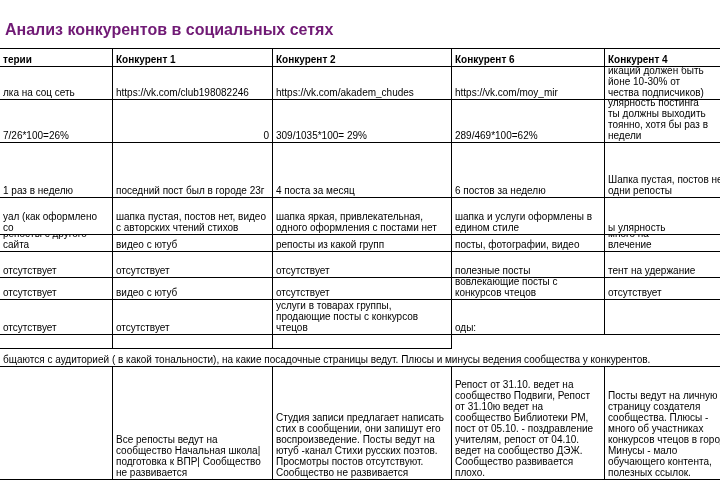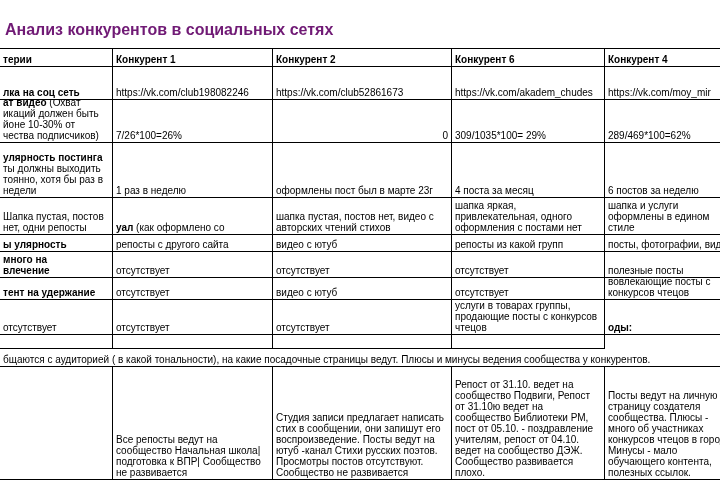--- a/index.html
+++ b/index.html
@@ -19,21 +19,21 @@
     border-top:1px solid #000;
   }
   .cell{
     box-sizing:border-box;
     border-right:1px solid #000;border-bottom:1px solid #000;
     padding:1px 3px;overflow:hidden;
     display:flex;flex-direction:column;justify-content:flex-end;
     font-size:10px;line-height:11px;
   }
   .head{font-weight:bold;}
-  .b{font-weight:bold;margin-top:48px;}
+  .b{font-weight:normal;margin-top:48px;}
   .txt{white-space:pre-line;}
   .right .txt{text-align:right;}
   .span-all{grid-column:1 / -1;}
 </style>
 </head>
 <body>
 
 <div class="title">Анализ конкурентов в социальных сетях</div>
 
 <div class="grid">
@@ -54,23 +54,20 @@
       <div class="txt">Конкурент 4</div>
     </div>
 
   <div class="cell">
       <div class="txt"><span class="b">лка на соц сеть</span><span></span></div>
     </div>
   <div class="cell">
       <div class="txt">https://vk.com/club198082246</div>
     </div>
   <div class="cell">
-      <div class="txt">https://vk.com/club52861673</div>
-    </div>
-  <div class="cell">
       <div class="txt">https://vk.com/akadem_chudes</div>
     </div>
   <div class="cell">
       <div class="txt">https://vk.com/moy_mir</div>
     </div>
 
   <div class="cell">
       <div class="txt"><span class="b">ат видео</span><span> (Охват
 икаций должен быть
 йоне 10-30% от
@@ -92,21 +89,21 @@
   <div class="cell">
       <div class="txt"><span class="b">улярность постинга</span><span>
 ты должны выходить
 тоянно, хотя бы раз в
 недели</span></div>
     </div>
   <div class="cell">
       <div class="txt">1 раз в неделю</div>
     </div>
   <div class="cell">
-      <div class="txt">оформлены пост был в марте 23г</div>
+      <div class="txt">поседний пост был в городе 23г</div>
     </div>
   <div class="cell">
       <div class="txt">4 поста за месяц</div>
     </div>
   <div class="cell">
       <div class="txt">6 постов за неделю</div>
     </div>
 
   <div class="cell">
       <div class="txt">Шапка пустая, постов нет, одни репосты</div>

